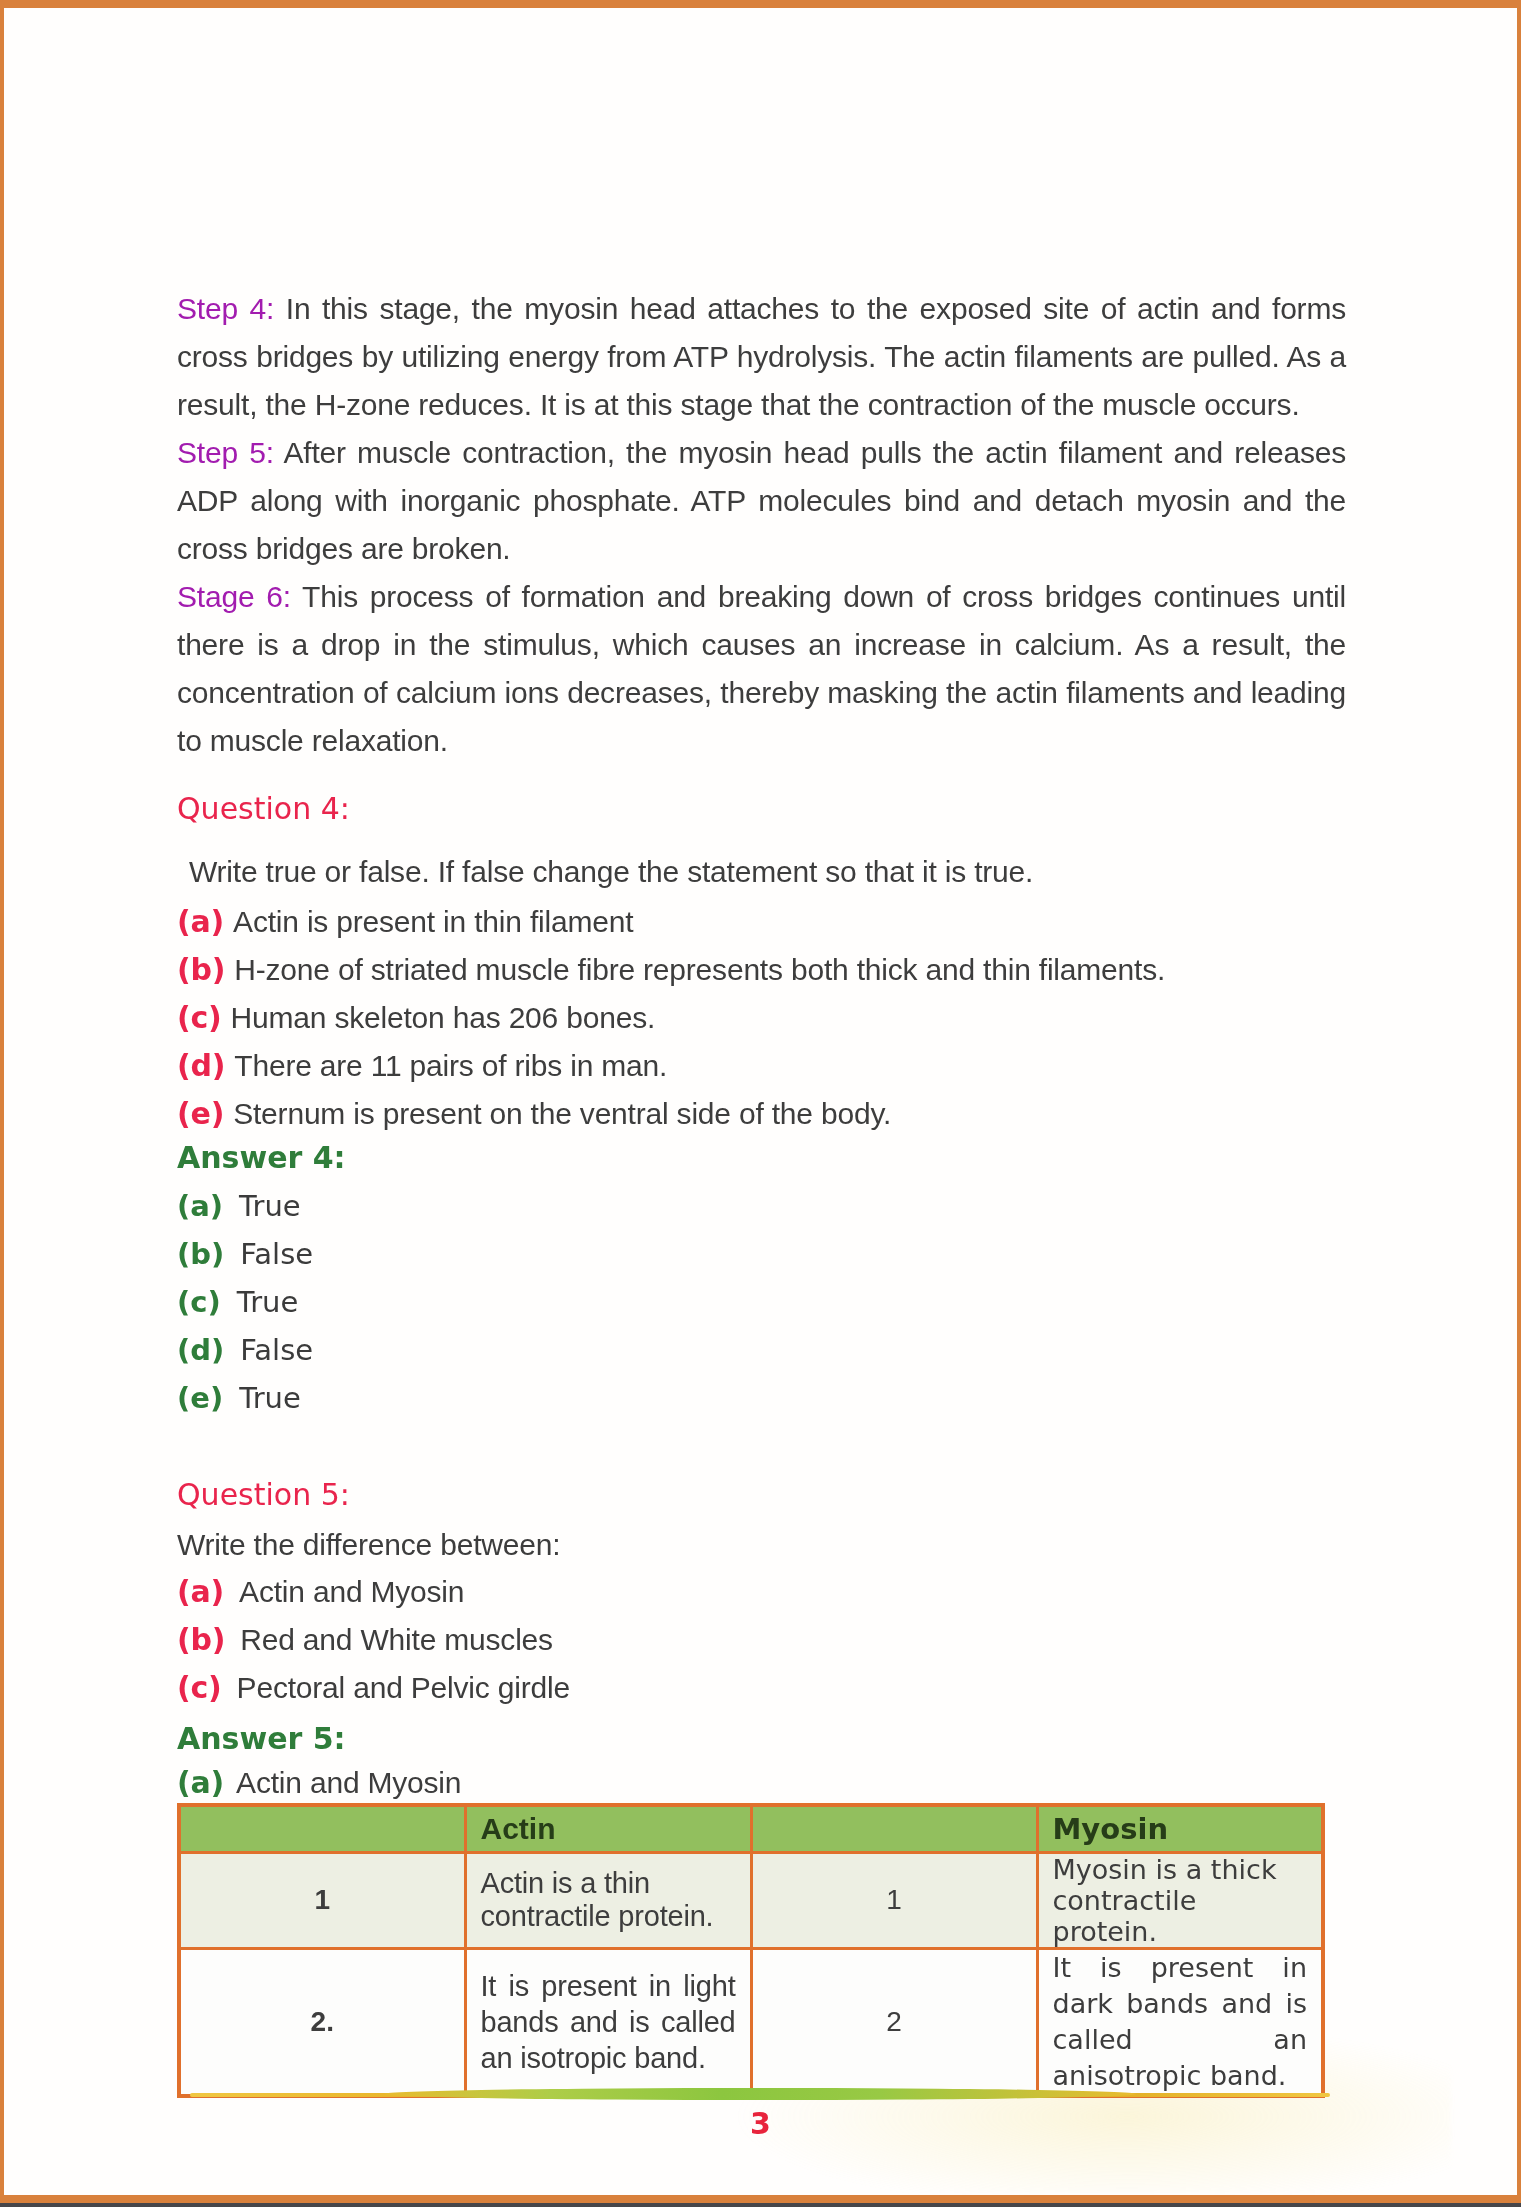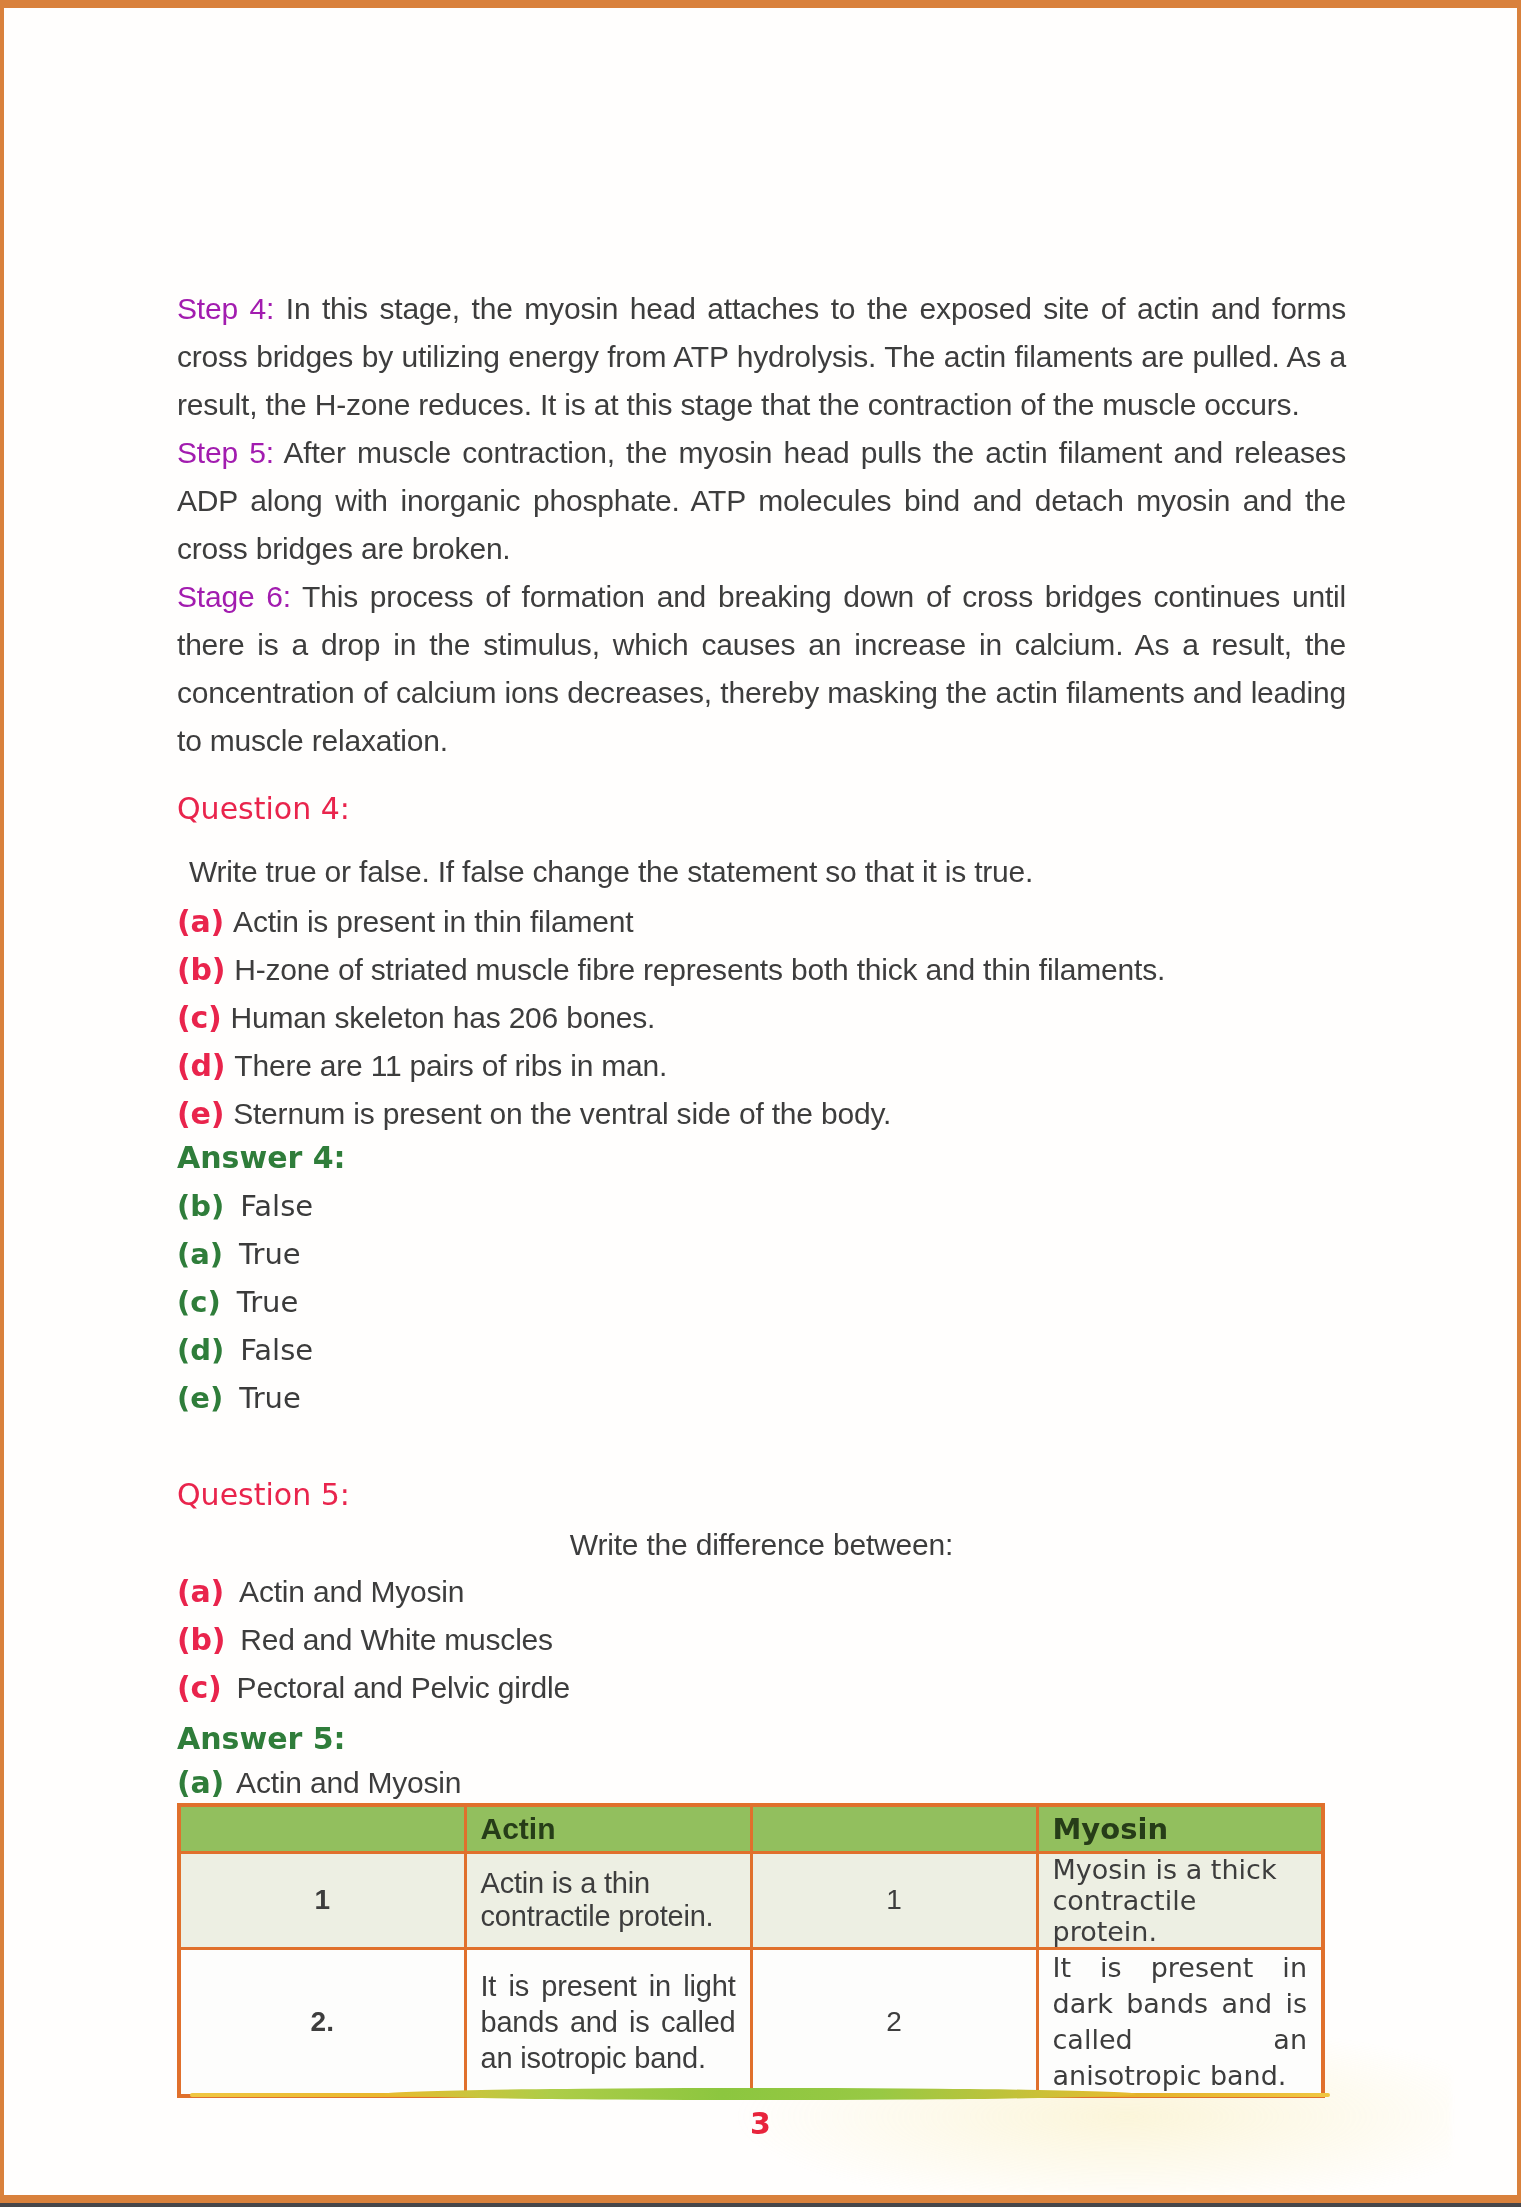--- a/index.html
+++ b/index.html
@@ -86,29 +86,29 @@
 <div class="block q-list" style="top:898px;">
   <div class="item"><span class="marker-red">(a)</span><span>Actin is present in thin filament</span></div>
   <div class="item"><span class="marker-red">(b)</span><span>H-zone of striated muscle fibre represents both thick and thin filaments.</span></div>
   <div class="item"><span class="marker-red">(c)</span><span>Human skeleton has 206 bones.</span></div>
   <div class="item"><span class="marker-red">(d)</span><span>There are 11 pairs of ribs in man.</span></div>
   <div class="item"><span class="marker-red">(e)</span><span>Sternum is present on the ventral side of the body.</span></div>
 </div>
 
 <div class="block a-heading" style="top:1140px;">Answer 4:</div>
 <div class="block a-list" style="top:1182px;">
+  <div class="item"><span class="marker-green">(a)</span><span>True</span></div>
   <div class="item"><span class="marker-green">(b)</span><span>False</span></div>
-  <div class="item"><span class="marker-green">(a)</span><span>True</span></div>
   <div class="item"><span class="marker-green">(c)</span><span>True</span></div>
   <div class="item"><span class="marker-green">(d)</span><span>False</span></div>
   <div class="item"><span class="marker-green">(e)</span><span>True</span></div>
 </div>
 
 <div class="block q-heading" style="top:1477px;">Question 5:</div>
-<div class="block plain-line" style="top:1521px;text-align:center;">Write the difference between:</div>
+<div class="block plain-line" style="top:1521px;">Write the difference between:</div>
 <div class="block q-list" style="top:1568px;">
   <div class="item"><span class="marker-red" style="margin-right:15px;">(a)</span><span>Actin and Myosin</span></div>
   <div class="item"><span class="marker-red" style="margin-right:15px;">(b)</span><span>Red and White muscles</span></div>
   <div class="item"><span class="marker-red" style="margin-right:15px;">(c)</span><span>Pectoral and Pelvic girdle</span></div>
 </div>
 
 <div class="block a-heading" style="top:1721px;">Answer 5:</div>
 <div class="block plain-line" style="top:1759px;"><span class="marker-green" style="margin-right:12px;">(a)</span><span>Actin and Myosin</span></div>
 
 <div class="block" style="top:1803px;">

